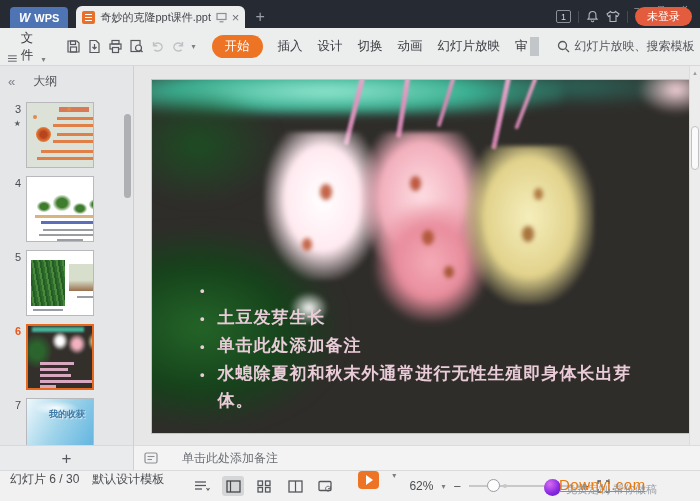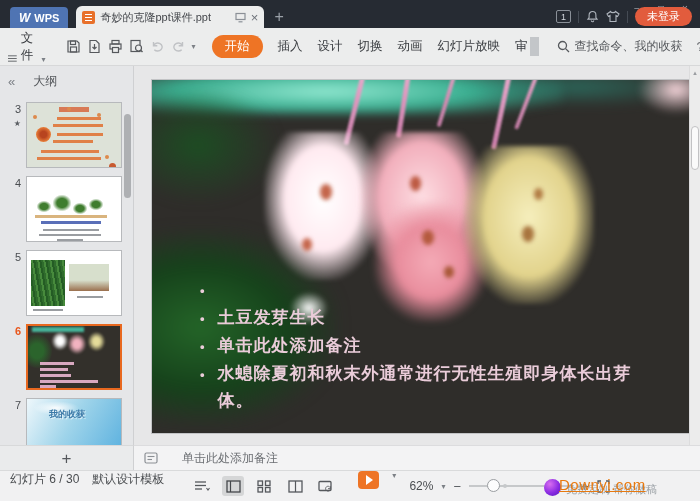--- a/index.html
+++ b/index.html
@@ -5,21 +5,21 @@
   * { margin:0; padding:0; box-sizing:border-box; }
   html,body { width:700px; height:501px; overflow:hidden; }
   body { font-family:"Liberation Sans","DejaVu Sans",sans-serif; font-size:12px; color:#3a3d41; }
   .app { width:700px; height:501px; display:flex; flex-direction:column; background:#ededee; }
 
   
   .titlebar { height:28px; background:#262b33; display:flex; align-items:flex-end; position:relative; flex:none; }
   .wps-chip { margin:0 0 0 10px; height:21px; background:#4f74b3; border-radius:4px 4px 0 0; color:#fff;
               display:flex; align-items:center; padding:0 9px; gap:4px; font-size:11px; font-weight:bold; }
   .wps-w { font-style:italic; font-size:12px; }
-  .doc-tab { margin-left:8px; height:22px; width:188px; background:#eceded; border-radius:6px 6px 0 0;
+  .doc-tab { margin-left:8px; height:22px; width:169px; background:#eceded; border-radius:6px 6px 0 0;
              display:flex; align-items:center; padding:0 6px; gap:5px; }
   .doc-icon { width:13px; height:13px; background:#e8702a; border-radius:2px; position:relative; flex:none; }
   .doc-icon::after { content:""; position:absolute; left:3px; top:3px; width:7px; height:7px;
                      background:linear-gradient(#fff 1px,transparent 1px) 0 0/7px 3px; }
   .doc-tab-title { font-size:11px; color:#45484d; white-space:nowrap; overflow:hidden; flex:1; }
   .tab-pin svg, .tab-close { flex:none; }
   .tab-close { color:#6e737a; font-size:13px; line-height:1; }
   .newtab-btn { color:#9aa0a8; font-size:16px; margin:0 0 3px 10px; line-height:1; }
   .win-controls { position:absolute; top:2px; right:4px; display:flex; gap:2px; }
   .win-btn { width:22px; height:13px; color:#9aa0a8; font-size:10px; display:flex; align-items:center; justify-content:center; }
@@ -50,21 +50,21 @@
   .sidebar { width:134px; background:#e5e6e8; border-right:1px solid #cfd0d2; position:relative; flex:none; }
   .sb-header { height:30px; display:flex; align-items:center; gap:10px; padding:0 8px; color:#55585c; }
   .sb-collapse { font-size:13px; color:#7b7f85; }
   .sb-tab { font-size:12px; padding:2px 8px; border-radius:10px; }
   .sb-tab-active { background:#c6c7c9; color:#2e3134; }
   .thumb-list { padding:6px 0 0 0; overflow:hidden; height:349px; }
   .thumb-row { display:flex; margin-bottom:8px; }
   .thumb-numcol { width:26px; text-align:right; padding:1px 5px 0 0; font-size:11px; color:#4a4d51; }
   .thumb-num-active { color:#e8571d; font-weight:bold; }
   .anim-star { font-size:8px; color:#5a5e63; display:block; margin-top:4px; }
-  .thumb { width:96px; height:66px; background:#fff; border:1px solid #b7b9bc; position:relative; overflow:hidden; }
+  .thumb { width:68px; height:66px; background:#fff; border:1px solid #b7b9bc; position:relative; overflow:hidden; }
   .thumb-active { border:2px solid #e8681f; }
   .sb-scrollbar { position:absolute; right:2px; top:48px; width:7px; height:152px; }
   .sb-scroll-thumb { width:7px; height:84px; background:#aeb0b3; border-radius:4px; }
 
   
   .t3 { background:#dde2d8; }
   .t3 .t3-title { position:absolute; left:32px; top:4px; width:30px; height:5px; background:#d87a55; }
   .t3 .t3-line { position:absolute; height:3px; background:#e08048; }
   .t3 .t3-flower { position:absolute; left:9px; top:24px; width:15px; height:15px; border-radius:50%;
                    background:radial-gradient(circle,#b8441f 30%,#e87f3a 70%); }
@@ -245,21 +245,21 @@
       <span>动画</span>
       <span>幻灯片放映</span>
       <span><span>审</span><span class="cutbox"></span></span>
     </div>
 
     <div class="search-group">
       <svg width="13" height="13" viewBox="0 0 13 13">
           <circle cx="5.5" cy="5.5" r="4" fill="none" stroke="#55585c" stroke-width="1.3"></circle>
           <line x1="8.6" y1="8.6" x2="12" y2="12" stroke="#55585c" stroke-width="1.3"></line>
         </svg>
-      <span>查找命令、我的收获</span>
+      <span>幻灯片放映、搜索模板</span>
     </div>
     <div class="tb-right">
       <span class="help-glyph">?</span>
 
     </div>
   </div>
 
   <div class="content">
 
     <div class="sidebar">

